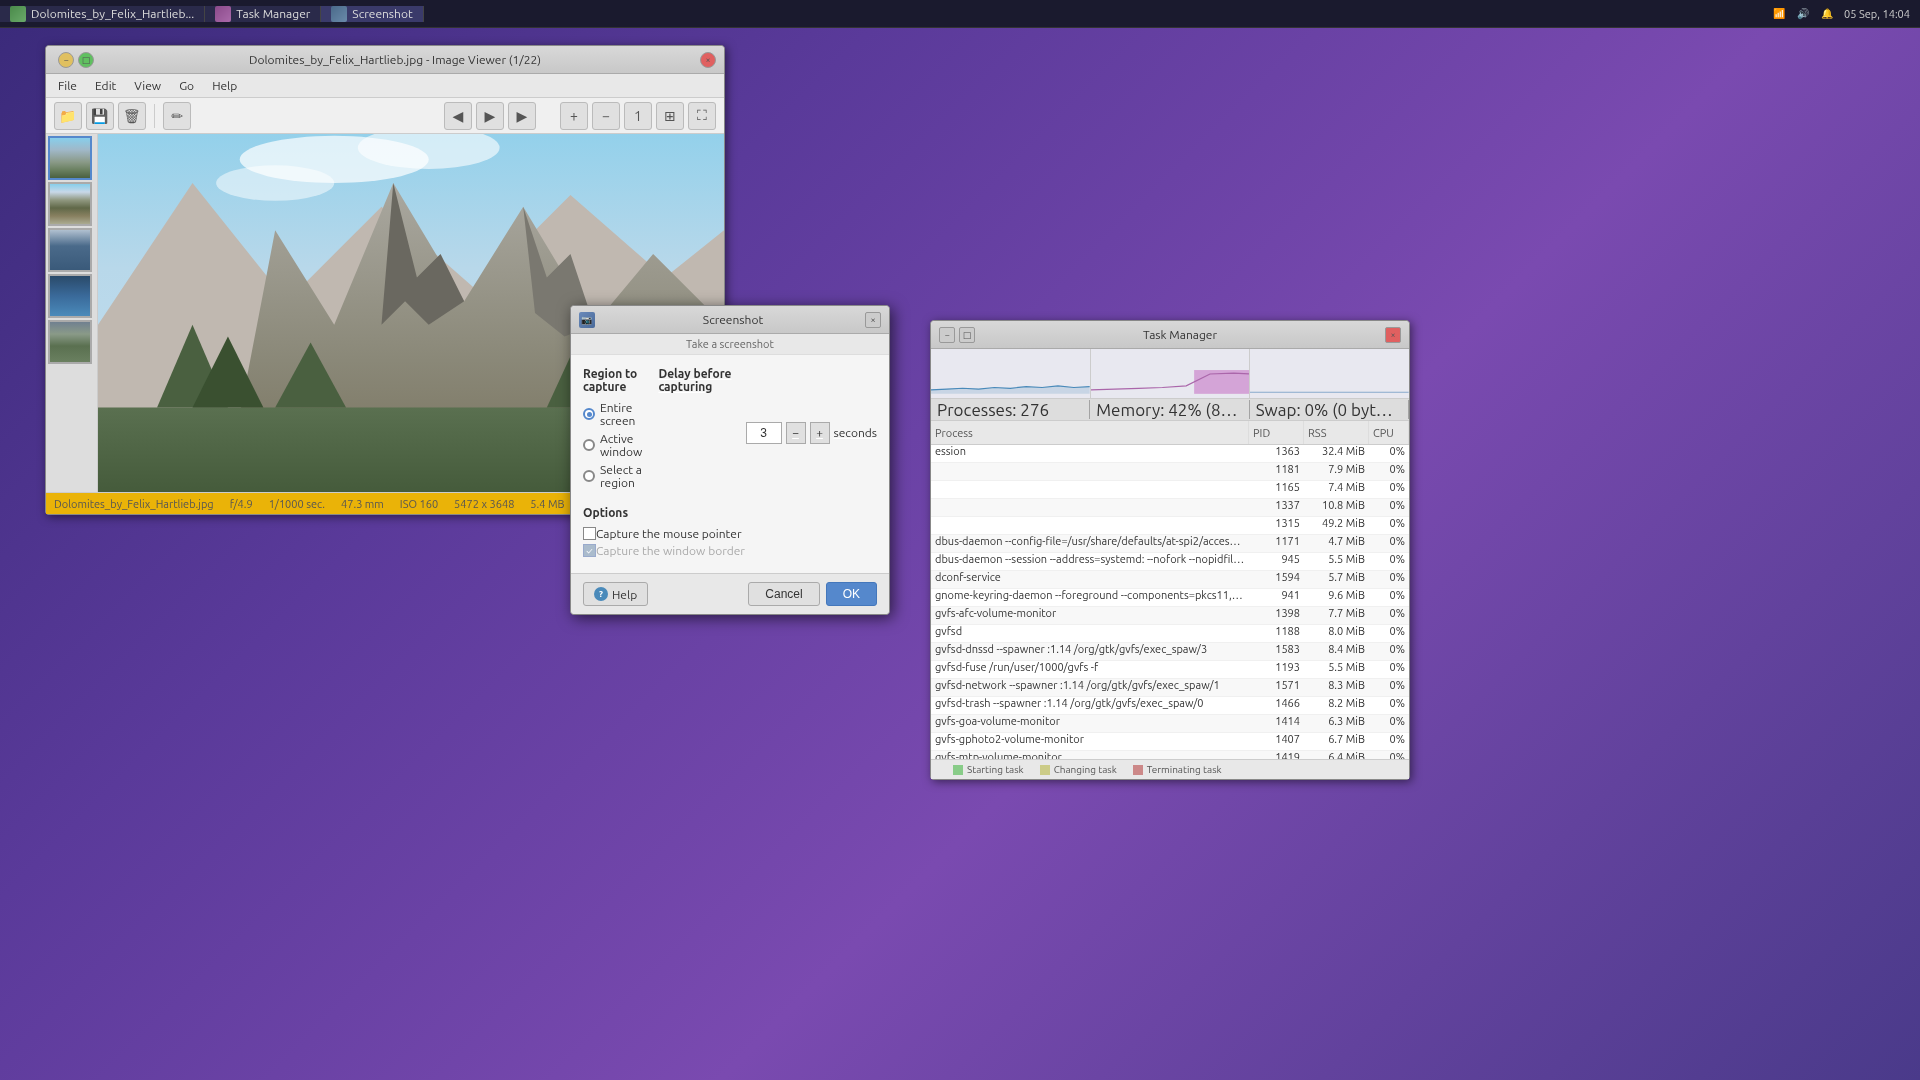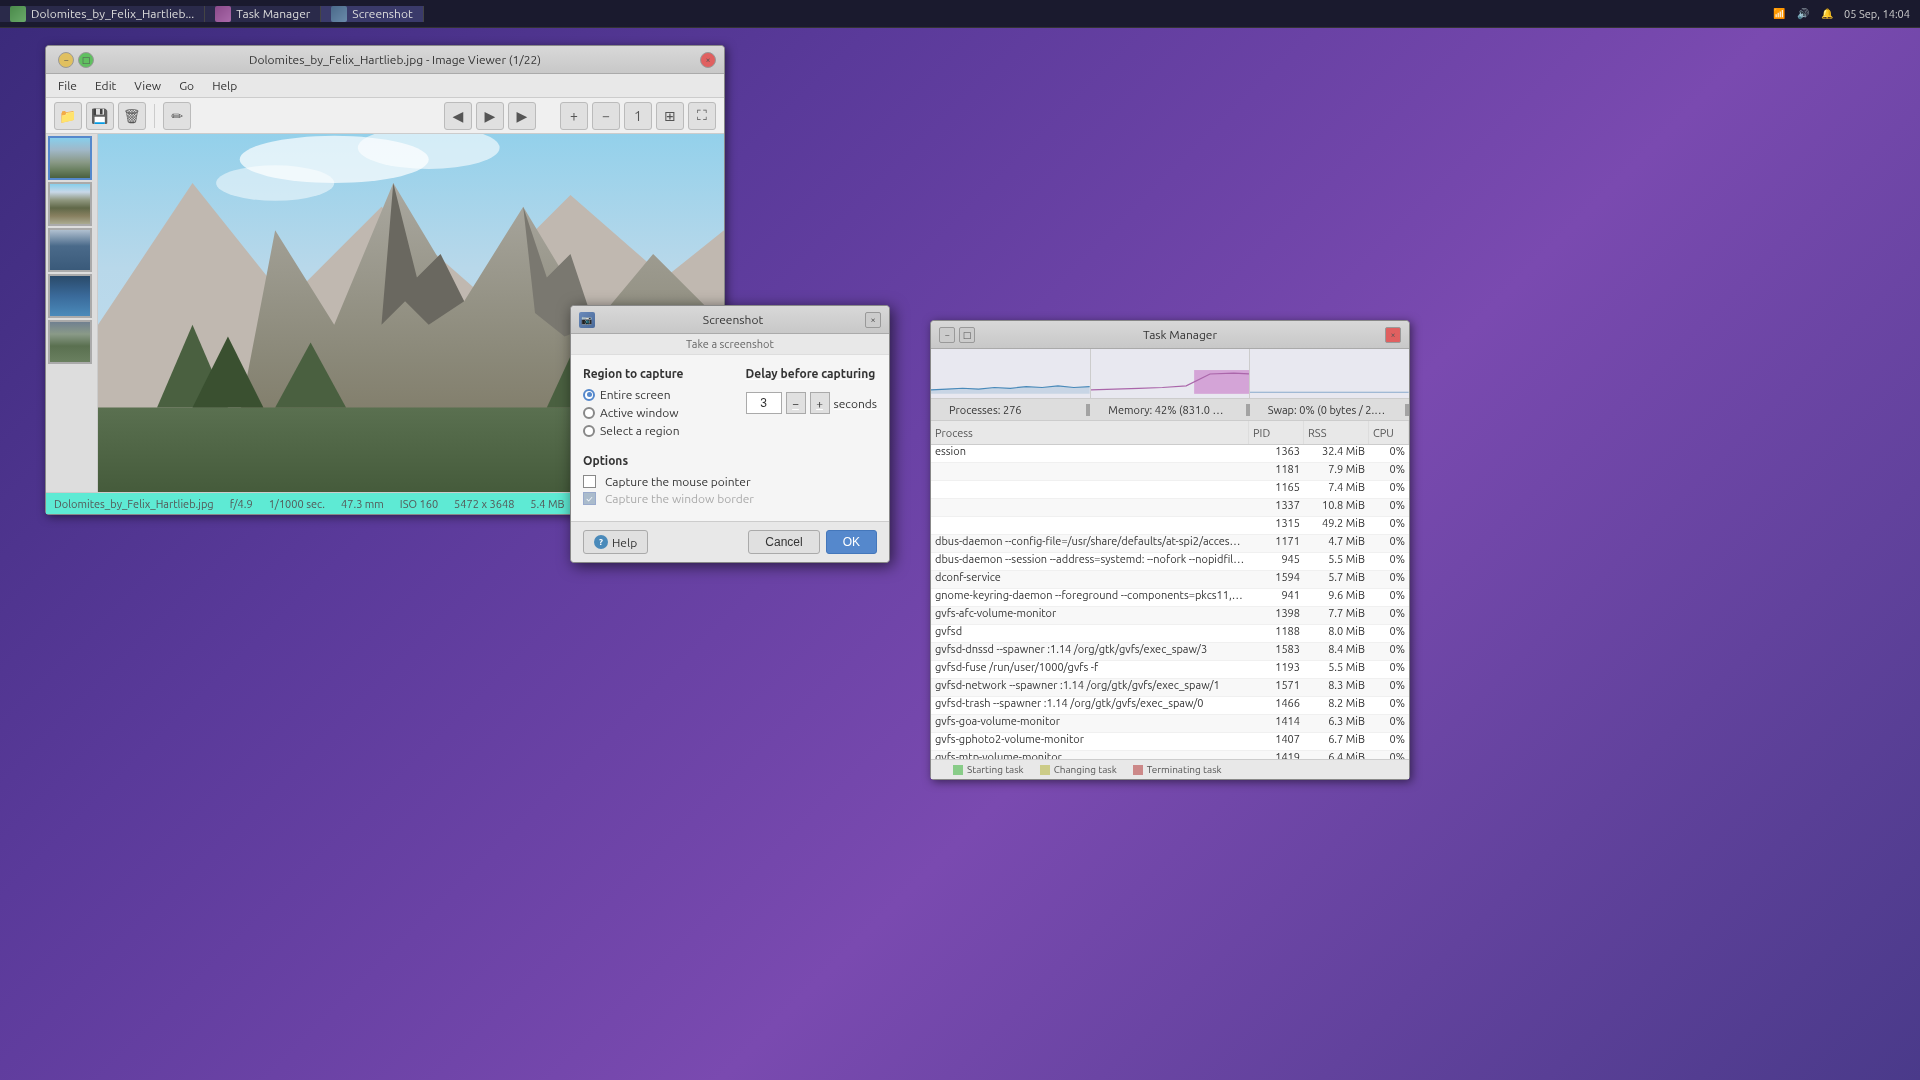--- a/index.html
+++ b/index.html
@@ -218,21 +218,21 @@
     }
 
     .main-image {
       flex: 1;
       background: linear-gradient(180deg, #87ceeb 0%, #b0cce0 15%, #a0b8c0 25%, #888880 35%, #7a8870 45%, #6a7a60 55%, #5a6a50 65%, #6a7858 75%, #7a8868 85%, #888870 92%, #999980 100%);
       position: relative;
     }
 
     .status-bar {
       height: 22px;
-      background: #5eead4;
+      background: #eab308;
       border-top: 1px solid #ccc;
       display: flex;
       align-items: center;
       padding: 0 8px;
       font-size: 11px;
       color: #555;
       gap: 16px;
     }
 
     
@@ -336,21 +336,21 @@
     .radio-btn.selected::after {
       content: '';
       width: 5px;
       height: 5px;
       border-radius: 50%;
       background: #5588cc;
     }
 
     .delay-section {
       display: flex;
-      flex-direction: column;
+      flex-direction: row;
       text-decoration: underline;
     }
     .delay-control {
       display: flex;
       align-items: center;
       gap: 4px;
       margin-top: 4px;
     }
     .delay-input {
       width: 36px;
@@ -377,21 +377,21 @@
       font-size: 12px;
       color: #333;
     }
 
     .options-section {
       margin-top: 4px;
     }
     .checkbox-option {
       display: flex;
       align-items: center;
-      gap: 9px;
+      gap: 0;
       margin-bottom: 4px;
       font-size: 12px;
       color: #333;
       cursor: pointer;
     }
     .checkbox-option.disabled {
       color: #aaa;
     }
     .checkbox {
       width: 13px;
@@ -533,24 +533,24 @@
 
     .status-row {
       height: 22px;
       background: #ddd;
       border-bottom: 1px solid #ccc;
       display: flex;
       align-items: center;
     }
     .status-cell {
       flex: 1;
-      padding: 0 18px;
-      font-size: 11px;
-      color: #333;
-      border-right: 4px solid #a3a3a3;
+      padding: 0 6px;
+      font-size: 17px;
+      color: #333;
+      border-right: 1px solid #a3a3a3;
       white-space: nowrap;
       overflow: hidden;
       text-overflow: ellipsis;
     }
     .filter-row {
       height: 24px;
       background: #e8e8e8;
       border-bottom: 1px solid #ccc;
       display: flex;
       align-items: center;

